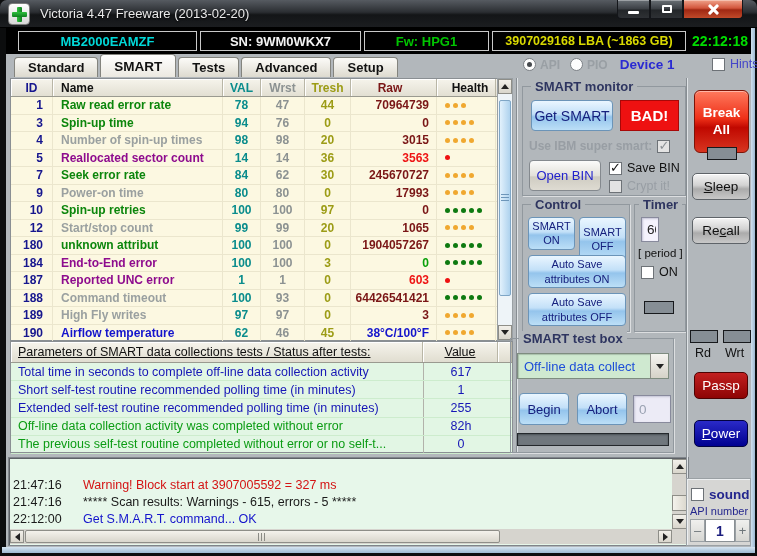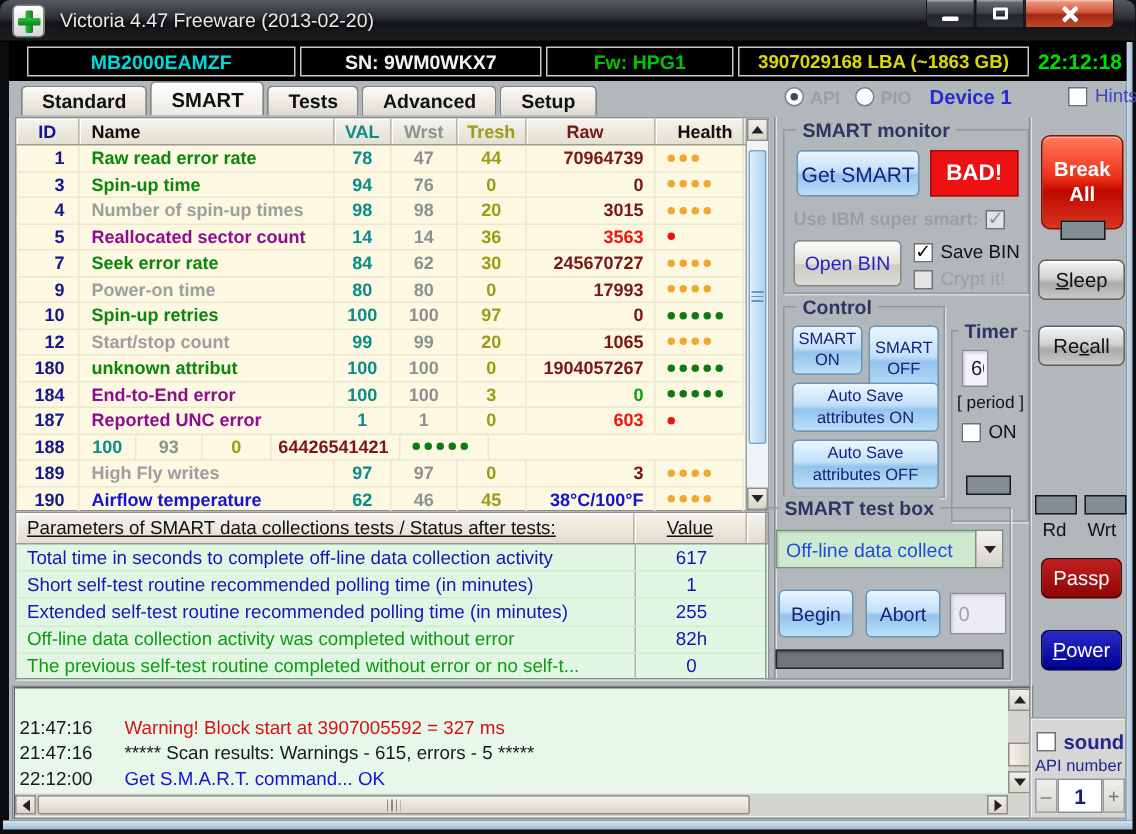--- a/index.html
+++ b/index.html
@@ -361,20 +361,21 @@
           <div class="cell c-val">1</div>
           <div class="cell c-wrst">1</div>
           <div class="cell c-tresh">0</div>
           <div class="cell c-raw raw-red">603</div>
           <div class="cell c-health">
             <span class="dot dot-red"></span>
           </div>
         </div>
         <div class="attr-row">
           <div class="cell c-id">188</div>
+          <div class="cell c-name name-gray">Command timeout</div>
           <div class="cell c-val">100</div>
           <div class="cell c-wrst">93</div>
           <div class="cell c-tresh">0</div>
           <div class="cell c-raw raw-maroon">64426541421</div>
           <div class="cell c-health">
             <span class="dot dot-green"></span>
             <span class="dot dot-green"></span>
             <span class="dot dot-green"></span>
             <span class="dot dot-green"></span>
             <span class="dot dot-green"></span>
@@ -521,21 +522,21 @@
   </div>
 
   <div class="fieldset abs" style="left:516px;top:176px;width:108px;height:128px;">
     <span class="fs-label">Control</span>
     <div class="btn-blue abs" style="left:5px;top:12px;width:47px;height:33px;font-size:11px;line-height:1.2;">SMART ON</div>
     <div class="btn-blue abs" style="left:56px;top:12px;width:47px;height:45px;font-size:11px;line-height:1.2;">SMART OFF</div>
     <div class="btn-blue abs" style="left:5px;top:50px;width:98px;height:33px;font-size:11px;line-height:1.3;">Auto Save attributes ON</div>
     <div class="btn-blue abs" style="left:5px;top:88px;width:98px;height:33px;font-size:11px;line-height:1.3;">Auto Save attributes OFF</div>
   </div>
 
-  <div class="fieldset abs" style="left:628px;top:192px;width:52px;height:128px;">
+  <div class="fieldset abs" style="left:628px;top:176px;width:52px;height:128px;">
     <span class="fs-label" style="left:4px;">Timer</span>
     <input class="inp abs" style="left: 6px; top: 12px; width: 18px; height: 25px;" value="60">
     <span class="abs" style="left:3px;top:42px;font-size:11.5px;color:#111;">[ period ]</span>
     <div class="abs" style="left:6px;top:60px;display:flex;align-items:center;gap:5px;">
       <span class="chk"></span>
       <span style="font-size:12.5px;color:#111;">ON</span>
     </div>
     <div class="led abs" style="left:9px;top:96px;width:30px;height:13px;"></div>
   </div>
 

